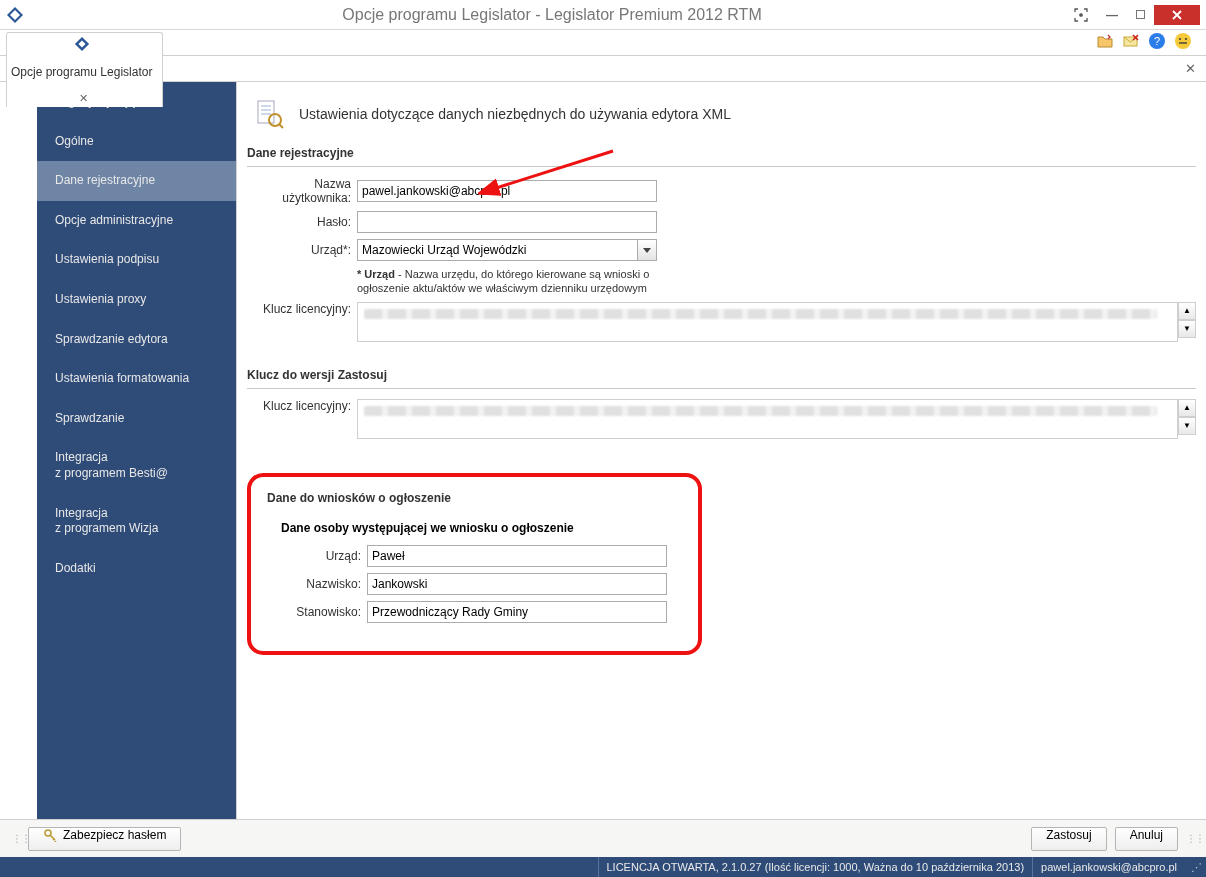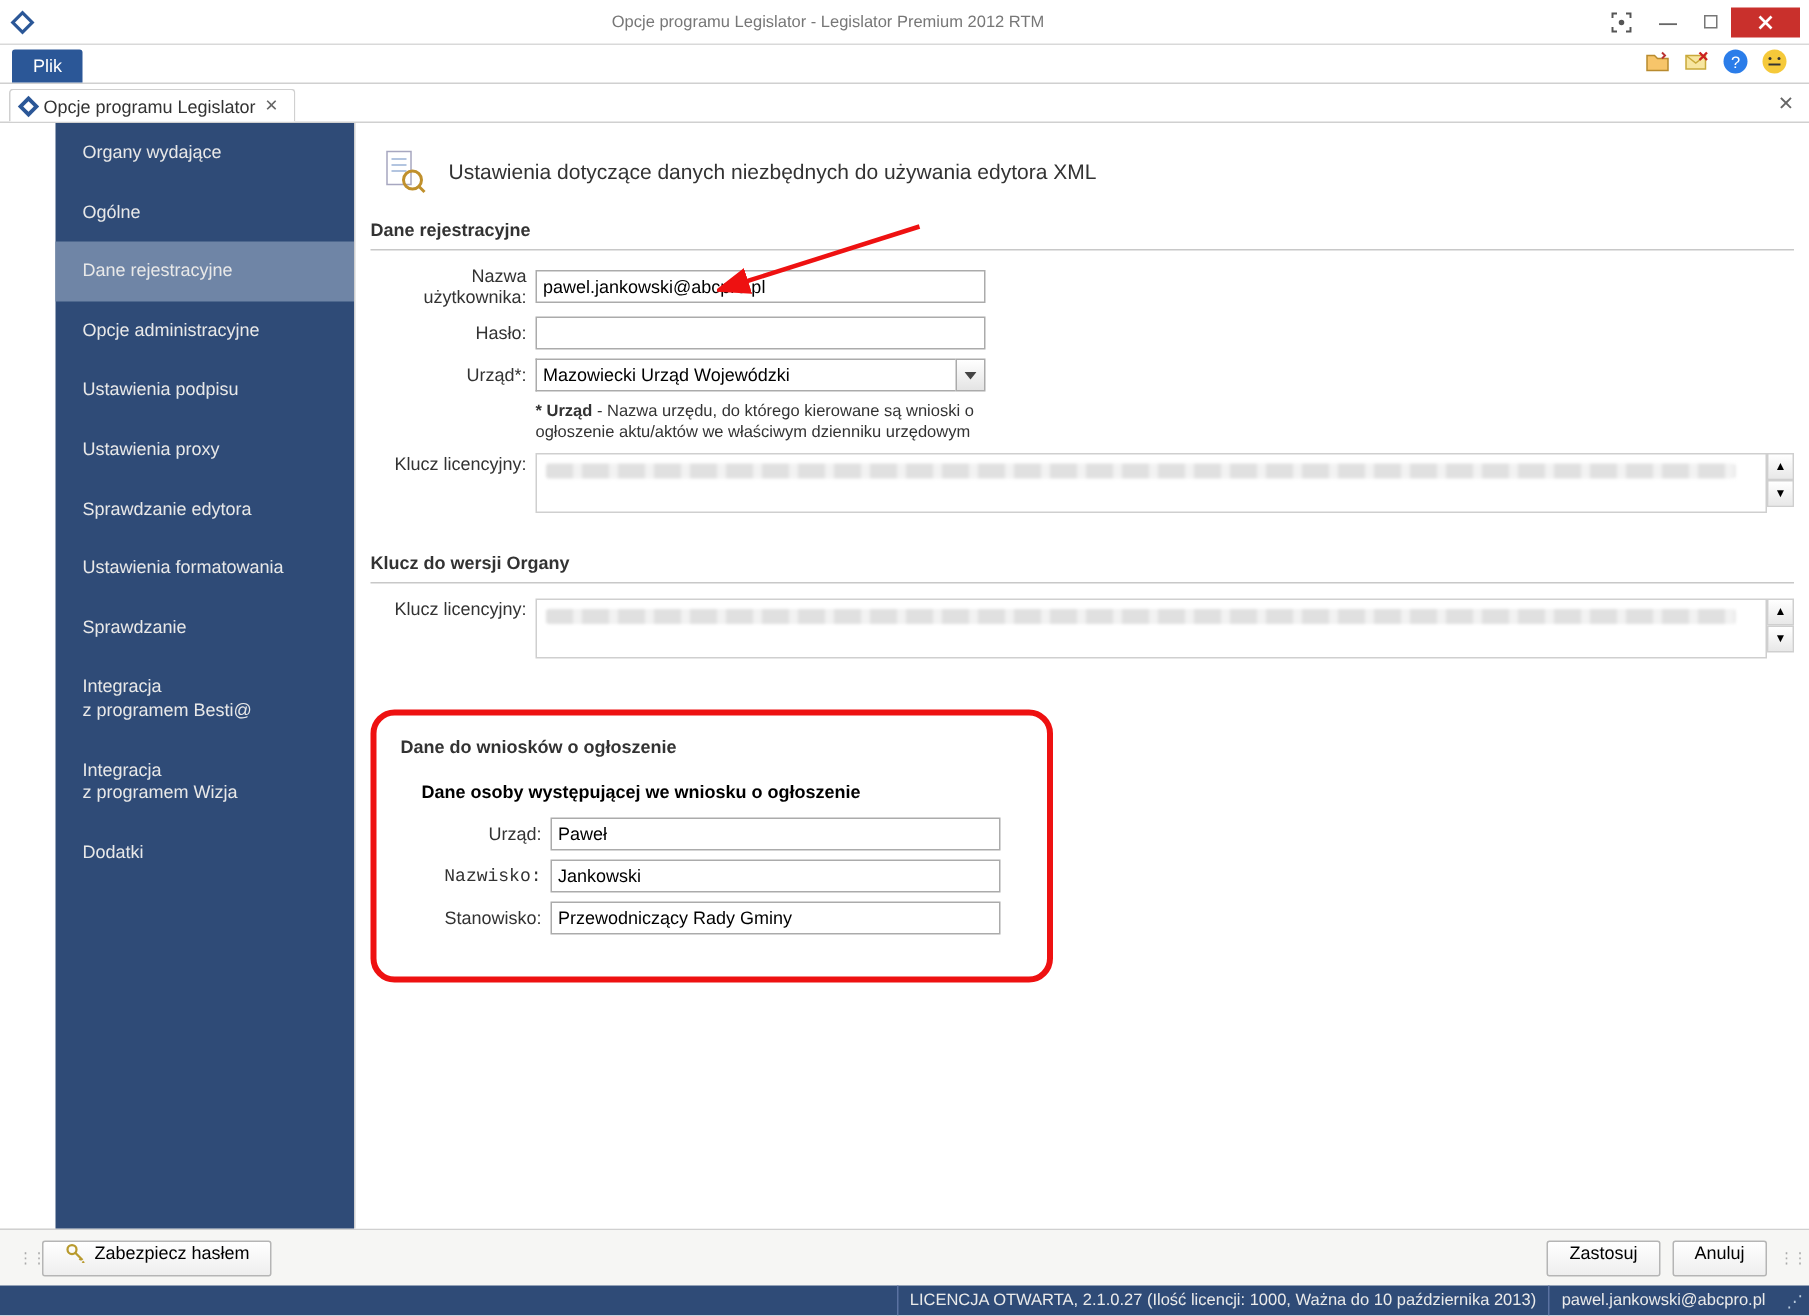--- a/index.html
+++ b/index.html
@@ -1,36 +1,36 @@
 <!DOCTYPE html>
 <html><head>
 <meta charset="utf-8">
 <style>
   * { box-sizing: border-box; margin: 0; padding: 0; font-family: "Segoe UI", Tahoma, sans-serif; }
   body { width: 1206px; height: 877px; background:#fff; overflow:hidden; position:relative; }
 
   
   .titlebar { height:30px; background:#fff; display:flex; align-items:center; padding:0 6px; border-bottom:1px solid #d9d9d9;}
   .titlebar .app-icon { width:18px; height:18px; margin-right:8px; }
-  .titlebar .title { flex:1; text-align:center; font-size:11px; color:#777; }
+  .titlebar .title { flex:1; text-align:center; font-size:16px; color:#777; }
   .titlebar .win-btns { display:flex; gap:0; align-items:center; }
   .titlebar .brk-icon { width:18px; height:18px; margin-right:8px; display:flex; align-items:center; justify-content:center;}
   .win-btn { width:28px; height:20px; display:flex; align-items:center; justify-content:center; font-size:12px; color:#666; cursor:pointer;}
   .win-btn.close { background:#c9302c; color:#fff; width:46px; height:20px; }
   .win-btn.min{ font-weight:bold; }
 
   
   .ribbon { height:26px; background:#fff; display:flex; align-items:flex-end; padding-left:8px; border-bottom:1px solid #d0d0d0; position:relative;}
   .ribbon .file-btn { background:#2b5797; color:#fff; font-size:12px; padding:4px 14px; border-top-left-radius:2px; border-top-right-radius:2px; cursor:pointer; }
   .ribbon .right-icons{ position:absolute; right:14px; top:2px; display:flex; gap:8px; align-items:center;}
   .ricon{ width:18px;height:18px; display:flex; align-items:center;justify-content:center; font-size:14px; cursor:pointer;}
 
   
   .tabstrip { height:26px; background:#fff; display:flex; align-items:center; padding-left:6px; border-bottom:1px solid #d0d0d0;}
-  .tab { display:flex; align-items:center; gap:2px; font-size:12px; color:#333; padding:3px 10px 2px 4px; border:1px solid #d0d0d0; border-bottom:none; background:#fff; border-top-left-radius:3px; border-top-right-radius:3px; position:relative; top:1px;}
+  .tab { display:flex; align-items:center; gap:13px; font-size:12px; color:#333; padding:3px 10px 2px 4px; border:1px solid #d0d0d0; border-bottom:none; background:#fff; border-top-left-radius:3px; border-top-right-radius:3px; position:relative; top:1px;flex-direction:column;}
   .tab .tab-icon { width:16px; height:16px; }
   .tab .close-x { font-size:11px; color:#666; margin-left:4px; cursor:pointer;}
   .tabstrip .spacer{ flex:1;}
   .tabstrip .tab-right-x{ color:#666; font-size:13px; padding-right:10px; cursor:pointer;}
 
   
   .main { display:flex; height: calc(877px - 30px - 26px - 26px - 38px - 20px); margin-left: 37px; }
   .sidebar { width:199px; background:#2f4b77; color:#e8e8e8; font-size:12px; display:flex; flex-direction:column;}
   .side-item { padding:12px 18px; cursor:pointer; line-height:1.3; }
   .side-item.active { background:#6f85a6; }
@@ -215,21 +215,21 @@
       <div class="multiline">
           <div class="blurred-text"></div>
         </div>
       <div class="scroll-arrows">
         <div class="sa">▲</div>
         <div class="sa">▼</div>
       </div>
     </div>
 
     <div class="section-gap"></div>
-    <div class="section-title">Klucz do wersji Organy</div>
+    <div class="section-title">Klucz do wersji Zastosuj</div>
     <div class="form-row multiline-wrap">
       <div class="form-label">Klucz licencyjny:</div>
       <div class="multiline">
           <div class="blurred-text"></div>
         </div>
       <div class="scroll-arrows">
         <div class="sa">▲</div>
         <div class="sa">▼</div>
       </div>
     </div>
@@ -237,21 +237,21 @@
     <div style="height:28px;"></div>
 
     <div class="highlight-box" style="width:455px;">
       <div class="section-title noborder" style="padding:0 0 6px 0;">Dane do wniosków o ogłoszenie</div>
       <div class="sub-heading">Dane osoby występującej we wniosku o ogłoszenie</div>
       <div class="form-row">
         <div class="form-label" style="width:100px;">Urząd:</div>
         <input class="text-input w300" value="Paweł" style="">
       </div>
       <div class="form-row">
-        <div class="form-label" style="width:100px;font-family:Liberation Mono, monospace;">Nazwisko:</div>
+        <div class="form-label" style="width:100px;">Nazwisko:</div>
         <input class="text-input w300" value="Jankowski" style="">
       </div>
       <div class="form-row">
         <div class="form-label" style="width:100px;">Stanowisko:</div>
         <input class="text-input w300" value="Przewodniczący Rady Gminy" style="">
       </div>
     </div>
 
   </div>
 </div>

